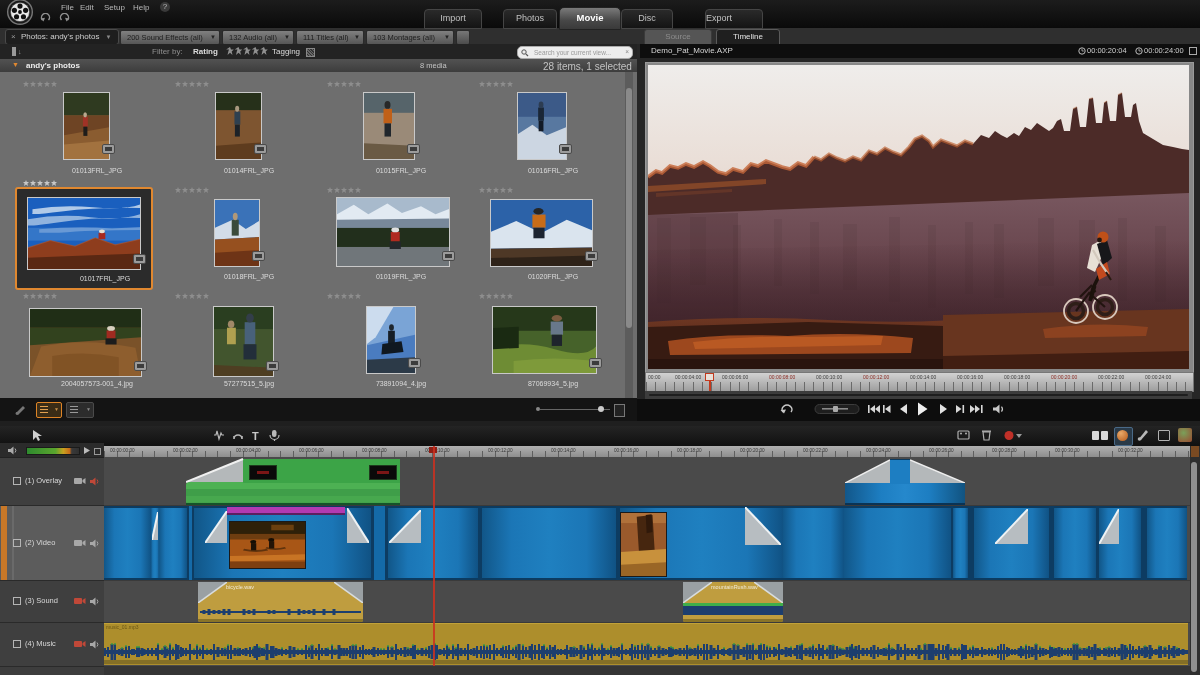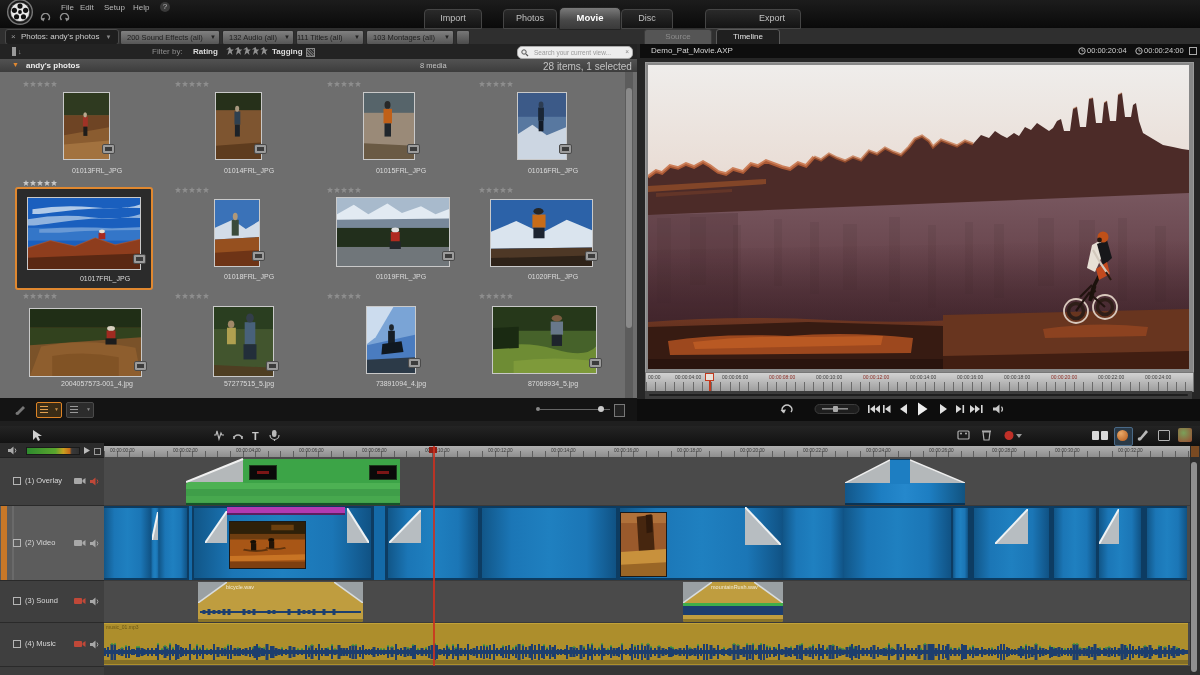--- a/index.html
+++ b/index.html
@@ -37,50 +37,50 @@
 <path d="M2.5 7 A4 4 0 1 1 8.5 7" fill="none" stroke="#8f8f8f" stroke-width="1.4"></path>
       <path d="M0.5 5.5 L3.5 8.5 L5 4.8 Z" fill="#8f8f8f"></path>
 <path d="M27.5 7 A4 4 0 1 0 21.5 7" fill="none" stroke="#8f8f8f" stroke-width="1.4"></path>
       <path d="M29.5 5.5 L26.5 8.5 L25 4.8 Z" fill="#8f8f8f"></path>
 </svg>
 
 <div class="abs" style="left:424px;top:9px;width:56px;height:18px;background:linear-gradient(#2a2a2a,#141414);border:1px solid #454545;border-radius:4px 4px 0 0;color:#c0c0c0;font-size:9px;text-align:center;line-height:17px;">Import</div>
 <div class="abs" style="left:503px;top:9px;width:52px;height:18px;background:linear-gradient(#2a2a2a,#141414);border:1px solid #454545;border-radius:4px 4px 0 0;color:#c0c0c0;font-size:9px;text-align:center;line-height:17px;">Photos</div>
 <div class="abs" style="left:559px;top:7px;width:60px;height:21px;background:linear-gradient(#7a7a7a,#474747 60%,#3a3a3a);border:1px solid #222;border-radius:5px 5px 0 0;color:#fff;font-size:9.5px;font-weight:bold;text-align:center;line-height:19px;">Movie</div>
 <div class="abs" style="left:621px;top:9px;width:50px;height:18px;background:linear-gradient(#2a2a2a,#141414);border:1px solid #454545;border-radius:4px 4px 0 0;color:#c0c0c0;font-size:9px;text-align:center;line-height:17px;">Disc</div>
-<div class="abs" style="left:705px;top:9px;width:56px;height:18px;background:linear-gradient(#2a2a2a,#141414);border:1px solid #454545;border-radius:4px 4px 0 0;color:#c0c0c0;font-size:9px;text-align:center;line-height:17px;padding-left:38px;">Export</div>
+<div class="abs" style="left:705px;top:9px;width:56px;height:18px;background:linear-gradient(#2a2a2a,#141414);border:1px solid #454545;border-radius:4px 4px 0 0;color:#c0c0c0;font-size:9px;text-align:left;line-height:17px;">Export</div>
 
 <div class="abs" style="left:5px;top:29px;width:112px;height:14px;background:#1e1e1e;border:1px solid #4a4a4a;border-radius:3px;color:#cfcfcf;font-size:8px;line-height:14px;">
   <span style="margin-left:5px;color:#999;">×</span>
   <span style="margin-left:3px;">Photos: andy's photos</span>
   <span style="margin-left:4px;color:#888;font-size:6px;">▼</span>
 </div>
 
 <div class="abs" style="left:120px;top:30px;width:98px;height:13px;background:linear-gradient(#808080,#565656);border:1px solid #2a2a2a;border-radius:2px;color:#1d1d1d;font-size:7.5px;line-height:13px;"><span style="margin-left:6px;">200 Sound Effects (all)</span><span style="position:absolute;right:3px;font-size:6px;color:#222;">▼</span></div>
 <div class="abs" style="left:222px;top:30px;width:70px;height:13px;background:linear-gradient(#808080,#565656);border:1px solid #2a2a2a;border-radius:2px;color:#1d1d1d;font-size:7.5px;line-height:13px;"><span style="margin-left:6px;">132 Audio (all)</span><span style="position:absolute;right:3px;font-size:6px;color:#222;">▼</span></div>
-<div class="abs" style="left:296px;top:30px;width:66px;height:13px;background:linear-gradient(#808080,#565656);border:1px solid #2a2a2a;border-radius:2px;color:#1d1d1d;font-size:7.5px;line-height:13px;"><span style="">111 Titles (all)</span><span style="position:absolute;right:3px;font-size:6px;color:#222;">▼</span></div>
+<div class="abs" style="left:296px;top:30px;width:66px;height:13px;background:linear-gradient(#808080,#565656);border:1px solid #2a2a2a;border-radius:2px;color:#1d1d1d;font-size:7.5px;line-height:13px;"><span style="margin-left:6px;">111 Titles (all)</span><span style="position:absolute;right:3px;font-size:6px;color:#222;">▼</span></div>
 <div class="abs" style="left:366px;top:30px;width:86px;height:13px;background:linear-gradient(#808080,#565656);border:1px solid #2a2a2a;border-radius:2px;color:#1d1d1d;font-size:7.5px;line-height:13px;"><span style="margin-left:6px;">103 Montages (all)</span><span style="position:absolute;right:3px;font-size:6px;color:#222;">▼</span></div>
 <div class="abs" style="left:456px;top:30px;width:12px;height:13px;background:linear-gradient(#777,#4c4c4c);border:1px solid #2a2a2a;border-radius:2px;"></div>
 
 <div class="abs" style="left:644px;top:29px;width:66px;height:15px;background:#555;border:1px solid #3a3a3a;border-radius:3px 3px 0 0;color:#8d8d8d;font-size:8px;text-align:center;line-height:14px;">Source</div>
 <div class="abs" style="left:716px;top:29px;width:62px;height:15px;background:#1f1f1f;border:1px solid #5a5a5a;border-radius:3px 3px 0 0;color:#e2e2e2;font-size:8px;text-align:center;line-height:14px;">Timeline</div>
 
 <div class="abs" style="left:0;top:44px;width:637px;height:15px;background:#232323;"></div>
 <div class="abs" style="left:12px;top:47px;width:4px;height:9px;background:#999;"></div>
     <div class="txt" style="left:18px;top:48px;font-size:7px;color:#999;">↓</div>
 <div class="txt" style="left:152px;top:47px;font-size:8px;color:#8f8f8f;">Filter by:</div>
 <div class="txt" style="left:193px;top:47px;font-size:8px;color:#dcdcdc;font-weight:bold;">Rating</div>
 <svg class="abs" style="left:226px;top:47px;" width="42" height="8" viewBox="0 0 42 8">
       <polygon points="4.0,0 5.0,2.6 7.8,2.6 5.7,4.4 6.5,8 4.0,5.8 1.5,8 2.3,4.4 3.0,2.6 0.2,2.6" fill="#909090"></polygon>
       <polygon points="12.5,0 13.5,2.6 16.3,2.6 14.2,4.4 15.0,8 12.5,5.8 10.0,8 10.8,4.4 11.5,2.6 8.7,2.6" fill="#909090"></polygon>
       <polygon points="21.0,0 22.0,2.6 24.8,2.6 22.7,4.4 23.5,8 21.0,5.8 18.5,8 19.3,4.4 20.0,2.6 17.2,2.6" fill="#909090"></polygon>
       <polygon points="29.5,0 30.5,2.6 33.3,2.6 31.2,4.4 32.0,8 29.5,5.8 27.0,8 27.8,4.4 28.5,2.6 25.7,2.6" fill="#909090"></polygon>
       <polygon points="38.0,0 39.0,2.6 41.8,2.6 39.7,4.4 40.5,8 38.0,5.8 35.5,8 36.3,4.4 37.0,2.6 34.2,2.6" fill="#909090"></polygon>
     </svg>
-<div class="txt" style="left:272px;top:47px;font-size:8px;color:#dcdcdc;font-weight:bold;">Tagging</div>
+<div class="txt" style="left:272px;top:47px;font-size:8px;color:#dcdcdc;font-weight:normal;">Tagging</div>
 <div class="abs" style="left:306px;top:48px;width:7px;height:7px;border:1px solid #888;background:repeating-linear-gradient(45deg,#666 0,#666 1px,#333 1px,#333 2px);"></div>
 
 <div class="abs" style="left:517px;top:46px;width:114px;height:11px;background:#ededed;border-radius:5px;border:1px solid #aaa;">
   <svg style="position:absolute;left:3px;top:2px;" width="8" height="8" viewBox="0 0 8 8">
         <circle cx="3" cy="3" r="2.2" fill="none" stroke="#555" stroke-width="1"></circle>
         <line x1="4.8" y1="4.8" x2="7" y2="7" stroke="#555" stroke-width="1.2"></line>
       </svg>
   <span style="position:absolute;left:16px;top:1.5px;font-size:6.5px;color:#9a9a9a;">Search your current view...</span>
   <span style="position:absolute;right:3px;top:1px;font-size:6.5px;color:#888;">×</span>
 </div>

